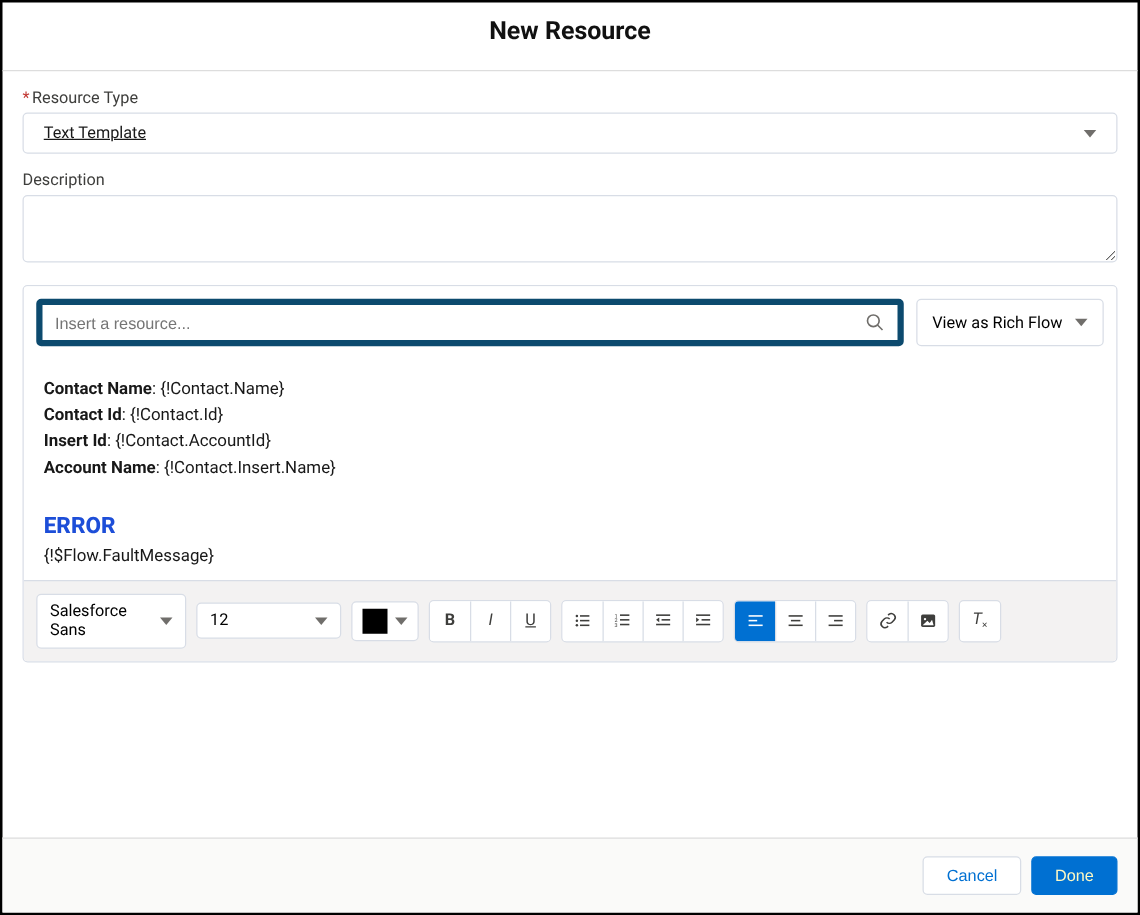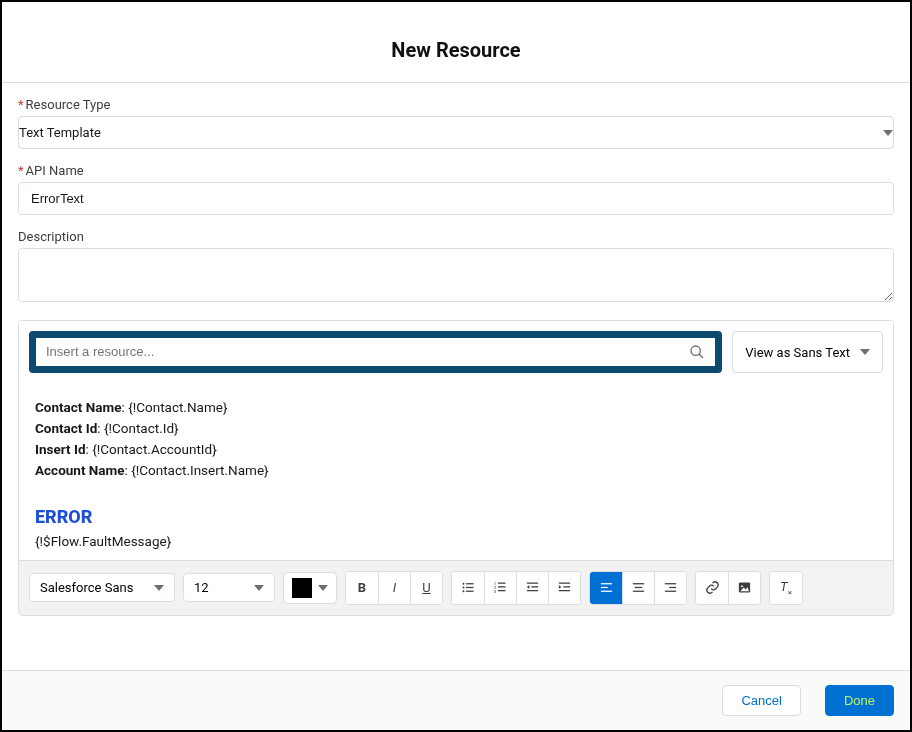--- a/index.html
+++ b/index.html
@@ -1,95 +1,89 @@
 <!DOCTYPE html>
 <html><head>
 <meta charset="utf-8">
 <style>
   * { box-sizing: border-box; margin: 0; padding: 0; }
   body { font-family: -apple-system, BlinkMacSystemFont, "Segoe UI", Roboto, Helvetica, Arial, sans-serif; background: #fff; }
   .modal { width: 912px; height: 732px; border: 2px solid #000; background: #fff; display: flex; flex-direction: column; }
-  .modal-title { text-align: center; font-size: 20px; font-weight: 700; color: #111; padding: 36px 0 20px; border-bottom: 1px solid #ddd; }
+  .modal-title { text-align: center; font-size: 20px; font-weight: 700; color: #111; padding: 10px 0 20px; border-bottom: 1px solid #ddd; }
   .body { padding: 14px 16px 0; flex: 1; overflow: hidden; }
   .field { margin-bottom: 14px; }
   .label { font-size: 13px; color: #3e3e3c; margin-bottom: 4px; display: flex; align-items: flex-start; gap: 6px; }
   .req { color: #c23934; margin-right: 2px; }
   .info-icon { width: 14px; height: 14px; border-radius: 50%; background: #706e6b; display: inline-flex; align-items: center; justify-content: center; color: #fff; font-size: 9px; font-weight: 700; font-style: italic; font-family: Georgia, serif; }
   .select-wrap, .text-input, .textarea { width: 100%; border: 1px solid #d8dde6; border-radius: 4px; background: #fff; font-size: 13px; color: #181818; }
-  .select-wrap { display: flex; align-items: center; justify-content: space-between; padding: 8px 0; cursor: pointer; }
+  .select-wrap { display: flex; align-items: center; justify-content: space-between; padding: 8px 16px; cursor: pointer; text-decoration: underline; }
   .text-input { padding: 8px 12px; outline: none; }
   .textarea { padding: 8px 12px; height: 54px; resize: vertical; outline: none; }
   .caret { width: 0; height: 0; border-left: 5px solid transparent; border-right: 5px solid transparent; border-top: 6px solid #706e6b; }
   .body-editor { border: 1px solid #d8dde6; border-radius: 4px; overflow: hidden; }
   .editor-toprow { display: flex; gap: 10px; padding: 10px; background: #fff; align-items: stretch; }
-  .resource-search { flex: 1; display: flex; align-items: flex-start; border: 7px solid #0c4a6e; border-radius: 4px; padding: 6px 10px; background: #fff; gap: 46px; }
+  .resource-search { flex: 1; display: flex; align-items: center; border: 5px solid #0c4a6e; border-radius: 4px; padding: 6px 10px; background: #fff; gap: 46px; }
   .resource-search input { flex: 1; border: none; outline: none; font-size: 13px; color: #3e3e3c; }
   .resource-search .mag { width: 16px; height: 16px; color: #706e6b; }
   .viewmode { display: flex; align-items: center; gap: 10px; border: 1px solid #d8dde6; border-radius: 4px; padding: 6px 12px; background: #fff; cursor: pointer; font-size: 13px; }
   .rich-content { padding: 14px 16px 8px; background: #fff; font-size: 13.5px; color: #181818; line-height: 1.55; }
   .rich-content .row b { font-weight: 700; }
   .rich-content .error-heading { color: #1d4ed8; font-weight: 800; font-size: 18px; margin-top: 22px; }
   .toolbar { background: #f3f2f2; border-top: 1px solid #d8dde6; padding: 10px 10px; display: flex; gap: 8px; align-items: center; flex-wrap: wrap; }
   .tb-group { display: flex; border: 1px solid #d8dde6; border-radius: 4px; overflow: hidden; background: #fff; }
   .tb-drop { display: flex; align-items: center; gap: 10px; padding: 6px 10px; font-size: 13px; cursor: pointer; border: 1px solid #d8dde6; border-radius: 4px; background: #fff; }
-  .tb-drop.font { width: 146px; justify-content: space-between; }
-  .tb-drop.size { width: 92px; justify-content: space-between; }
+  .tb-drop.font { width: 120px; justify-content: space-between; }
+  .tb-drop.size { width: 116px; justify-content: space-between; }
   .tb-color { display: flex; align-items: center; gap: 6px; padding: 5px 8px; border: 1px solid #d8dde6; border-radius: 4px; background: #fff; cursor: pointer; }
   .color-swatch { width: 20px; height: 20px; background: #000; }
   .tb-btn { width: 32px; height: 32px; display: flex; align-items: center; justify-content: center; background: #fff; cursor: pointer; font-size: 13px; color: #3e3e3c; }
   .tb-btn + .tb-btn { border-left: 1px solid #d8dde6; }
   .tb-btn.active { background: #0070d2; color: #fff; }
   .tb-btn svg { width: 15px; height: 15px; }
-  .footer { border-top: 1px solid #ddd; background: #fafaf9; padding: 14px 16px; display: flex; justify-content: flex-end; gap: 24px; }
+  .footer { border-top: 1px solid #ddd; background: #fafaf9; padding: 14px 16px; display: flex; justify-content: flex-end; gap: 8px; }
   .btn { padding: 7px 18px; font-size: 13px; border-radius: 4px; cursor: pointer; border: 1px solid #d8dde6; background: #fff; color: #0070d2; }
-  .btn.primary { background: #0070d2; border-color: #0070d2; color: #bef264; }
+  .btn.primary { background: #0070d2; border-color: #0070d2; color: #fef9c3; }
 </style>
 </head>
 <body>
 
 <div class="modal">
   <div class="modal-title">New Resource</div>
 
   <div class="body">
 
     <div class="field">
       <div class="label">
         <span><span class="req">*</span><span>Resource Type</span></span>
       </div>
       <div class="select-wrap">
         <span>Text Template</span>
         <span class="caret"></span>
       </div>
     </div>
 
-    <div class="field">
-      <div class="label">
-        <span><span class="req">*</span><span>API Name</span></span>
-      </div>
-      <input class="text-input" value="ErrorText" style="">
-    </div>
 
     <div class="field">
       <div class="label">Description</div>
       <textarea class="textarea" style=""></textarea>
     </div>
 
     <div class="field">
 
       <div class="body-editor">
         <div class="editor-toprow">
           <div class="resource-search">
             <input placeholder="Insert a resource..." style="">
             <svg class="mag" viewBox="0 0 24 24" fill="none" stroke="currentColor" stroke-width="2">
                 <circle cx="10" cy="10" r="7"></circle>
                 <line x1="21" y1="21" x2="15" y2="15"></line>
               </svg>
           </div>
           <div class="viewmode">
-            <span>View as Sans Text</span>
+            <span>View as Rich Flow</span>
             <span class="caret"></span>
           </div>
         </div>
 
         <div class="rich-content">
           <div class="row"><b>Contact Name</b>: <span>{!Contact.Name}</span></div>
           <div class="row"><b>Contact Id</b>: <span>{!Contact.Id}</span></div>
           <div class="row"><b>Insert Id</b>: <span>{!Contact.AccountId}</span></div>
           <div class="row"><b>Account Name</b>: <span>{!Contact.Insert.Name}</span></div>
           <div class="error-heading">ERROR</div>

